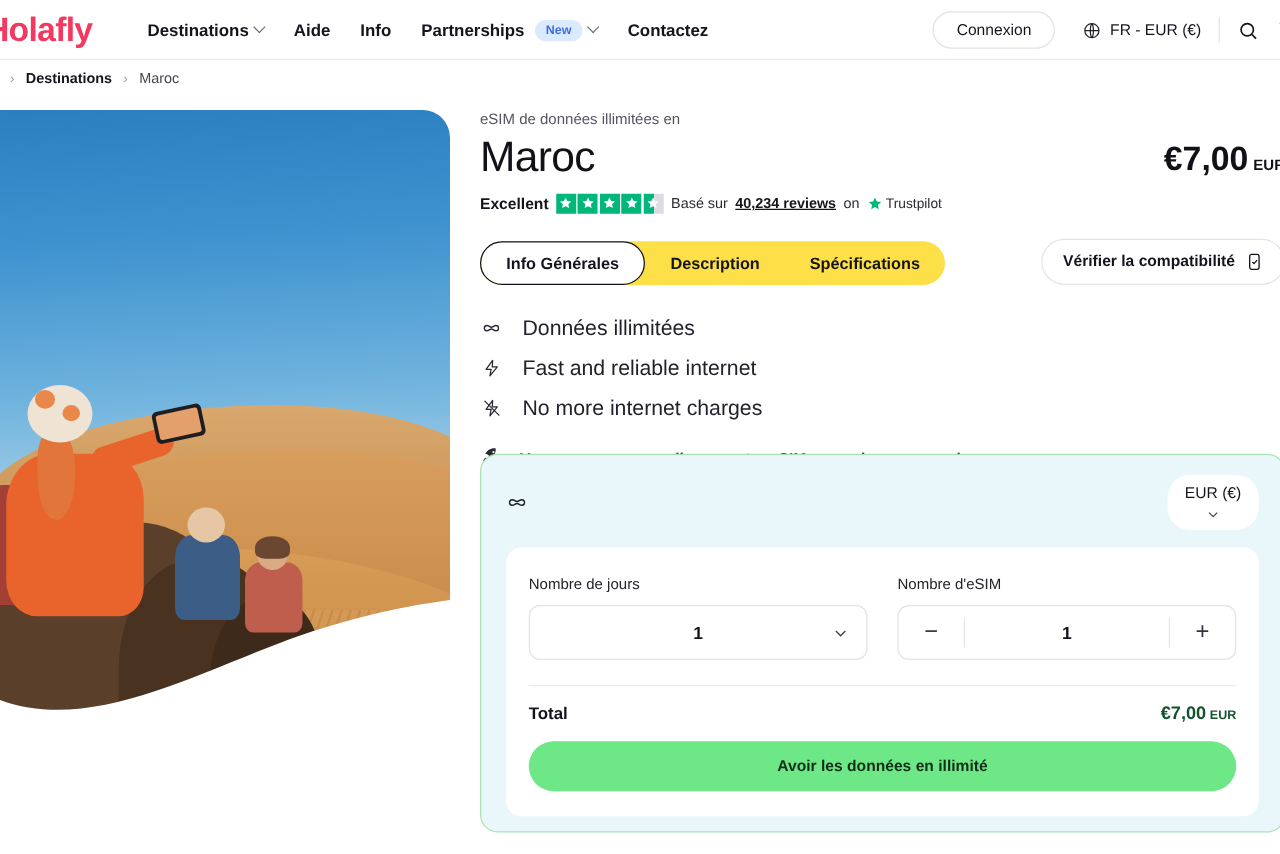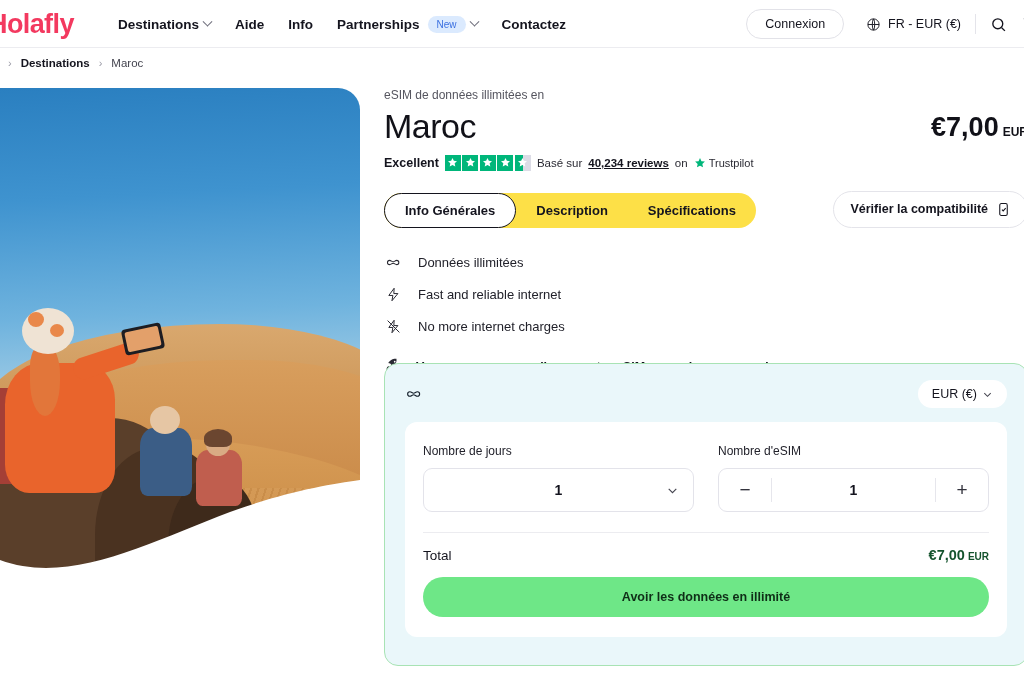--- a/index.html
+++ b/index.html
@@ -35,21 +35,21 @@
     padding: 0 12px; height: 48px; cursor: pointer; white-space: nowrap;
   }
   .nav-item:first-child { padding-left: 0; }
   .caret {
     display: inline-block; width: 7px; height: 7px;
     border-right: 1.4px solid #6b6b78; border-bottom: 1.4px solid #6b6b78;
     transform: rotate(45deg) translate(-2px,-2px);
   }
   .badge-new {
     background: #dbeafe; color: #3b70e0;
-    font-size: 10px; font-weight: 400;
+    font-size: 10px; font-weight: 700;
     padding: 3px 9px; border-radius: 10px; margin-left: 3px;
   }
   .header-right {
     position: absolute; right: 0; top: 0; height: 48px;
     display: flex; align-items: center; gap: 0;
   }
   .btn-login {
     border: 1px solid #e2e2e8; border-radius: 20px;
     padding: 7px 18px; font-size: 12.5px; font-weight: 500; color: #14141e;
     background: #fff; cursor: pointer; white-space: nowrap;
@@ -175,39 +175,39 @@
     display: flex; align-items: center; gap: 8px;
     border: 1px solid #e4e4ea; border-radius: 22px; background: #fff;
     padding: 10px 16px; font-size: 12.5px; font-weight: 600; color: #14141e;
     cursor: pointer; white-space: nowrap;
   }
 
   
   .features { margin-top: 22px; }
   .feat { display: flex; align-items: center; gap: 16px; height: 24px; margin-bottom: 8px; }
   .feat .fi { width: 18px; display: flex; justify-content: center; color:#2a2a33; }
-  .feat .ft { font-size: 13px; color: #22222b; }
+  .feat .ft { font-size: 17px; color: #22222b; }
   .feat-note { display: flex; align-items: center; gap: 16px; margin-top: 18px; }
   .feat-note .ft { font-size: 12.5px; font-weight: 700; color: #14141e; }
 
   
   .pcard {
     position: absolute; left: 384px; top: 363px; width: 644px; height: 303px;
     background: #eaf7fa; border: 1px solid #a8e3b4; border-radius: 14px;
     overflow: hidden;
   }
   .pcard-head {
     display: flex; align-items: center; justify-content: space-between;
     padding: 16px 20px 14px 20px;
   }
   .pcard-title { display: flex; align-items: center; gap: 10px; font-size: 15px; color: #15202b; }
   .cur-select {
     display: flex; align-items: center; gap: 5px;
     background: #fff; border-radius: 18px; padding: 7px 14px;
-    font-size: 12.5px; color: #14141e; cursor: pointer;
+    font-size: 12.5px; color: #14141e; cursor: pointer; flex-direction: column;
   }
   .pcard-body {
     background: #fff; margin: 0 20px; border-radius: 12px;
     padding: 22px 18px 20px 18px;
   }
   .fields { display: flex; gap: 24px; }
   .field { flex: 1; }
   .field-label { font-size: 12px; color: #22222b; margin-bottom: 10px; }
   .select-box {
     border: 1px solid #e3e3ea; border-radius: 9px; height: 44px;
@@ -225,21 +225,21 @@
     font-size: 19px; color: #33333d; cursor: pointer; user-select: none;
   }
   .step-sep { width: 1px; height: 24px; background: #e6e6ec; }
   .step-val { flex: 1; text-align: center; font-size: 14px; font-weight: 700; color: #14141e; }
 
   .hr { height: 1px; background: #ececf0; margin: 20px 0 0 0; }
   .total-row {
     display: flex; align-items: baseline; justify-content: space-between;
     padding-top: 14px;
   }
-  .total-lbl { font-size: 13.5px; font-weight: 400; color: #14141e; }
+  .total-lbl { font-size: 13.5px; font-weight: 700; color: #14141e; }
   .total-val { font-size: 14.5px; font-weight: 700; color: #14532d; }
   .total-val .cur { font-size: 10px; font-weight: 600; margin-left: 3px; }
   .cta {
     margin-top: 14px; height: 40px; border-radius: 20px;
     background: #6ee787; color: #0f2e17;
     display: flex; align-items: center; justify-content: center;
     font-size: 12.5px; font-weight: 700; cursor: pointer; border: none; width: 100%;
   }
 </style>
 </head>

